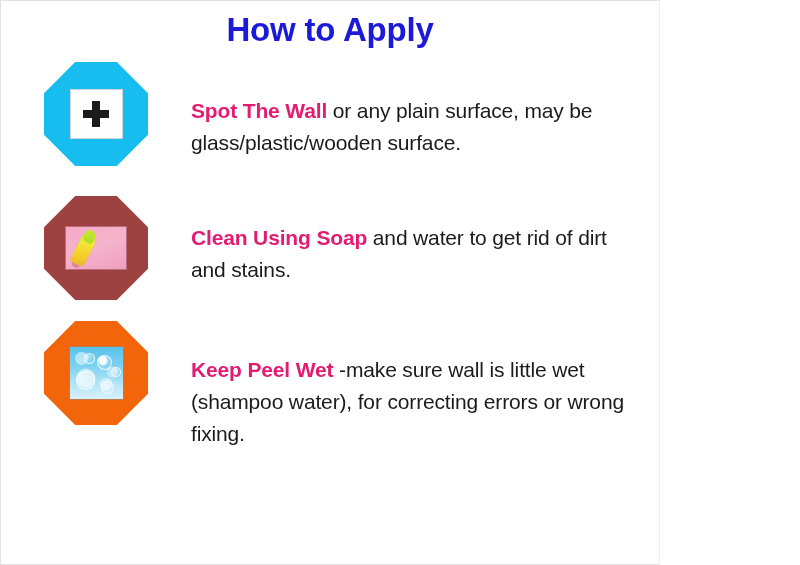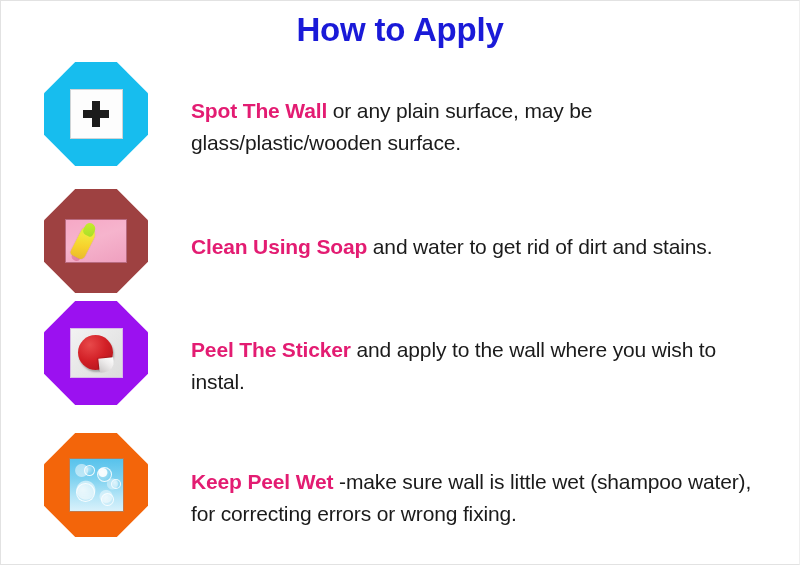--- a/index.html
+++ b/index.html
@@ -8,21 +8,21 @@
   }
   body {
     width: 800px;
     height: 565px;
     background: #ffffff;
     font-family: "Liberation Sans", sans-serif;
     overflow: hidden;
   }
   .page {
     position: relative;
-    width: 800px;
+    width: 660px;
     height: 565px;
     background: #ffffff;
     box-sizing: border-box;
     border-top: 1px solid #e2e2e2;
     border-left: 1px solid #e2e2e2;
     border-right: 1px solid #efefef;
     border-bottom: 1px solid #e2e2e2;
   }
 
   
@@ -245,33 +245,20 @@
             <div class="sponge"></div>
             <div class="sponge-head"></div>
           </div>
         </div>
       </div>
       <div class="text-cell">
         <p class="step-text"><span class="lead">Clean Using Soap</span><span> and water to get rid of dirt and stains.</span></p>
       </div>
     </div>
 
-    <div class="step-row row-2">
-      <div class="icon-cell">
-        <div class="diamond" style="background:#9b11f0;">
-          <div class="inner-box tile-sticker">
-            <div class="sticker-dot"></div>
-            <div class="sticker-peel"></div>
-          </div>
-        </div>
-      </div>
-      <div class="text-cell">
-        <p class="step-text"><span class="lead">Peel The Sticker</span><span> and apply to the wall where you wish to instal.</span></p>
-      </div>
-    </div>
 
     <div class="step-row row-3">
       <div class="icon-cell">
         <div class="diamond" style="background:#f3650a;">
           <div class="inner-box tile-water">
             <div class="bubble b1"></div>
             <div class="bubble b2"></div>
             <div class="bubble b3"></div>
             <div class="bubble b4"></div>
             <div class="bubble b5"></div>

